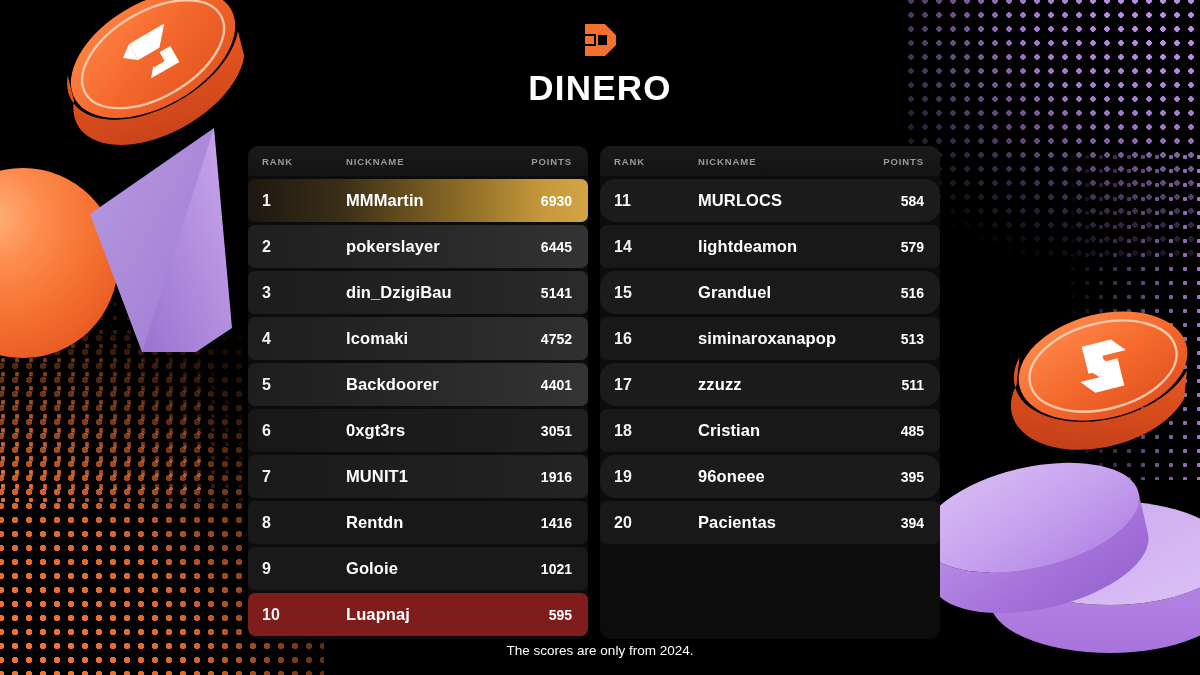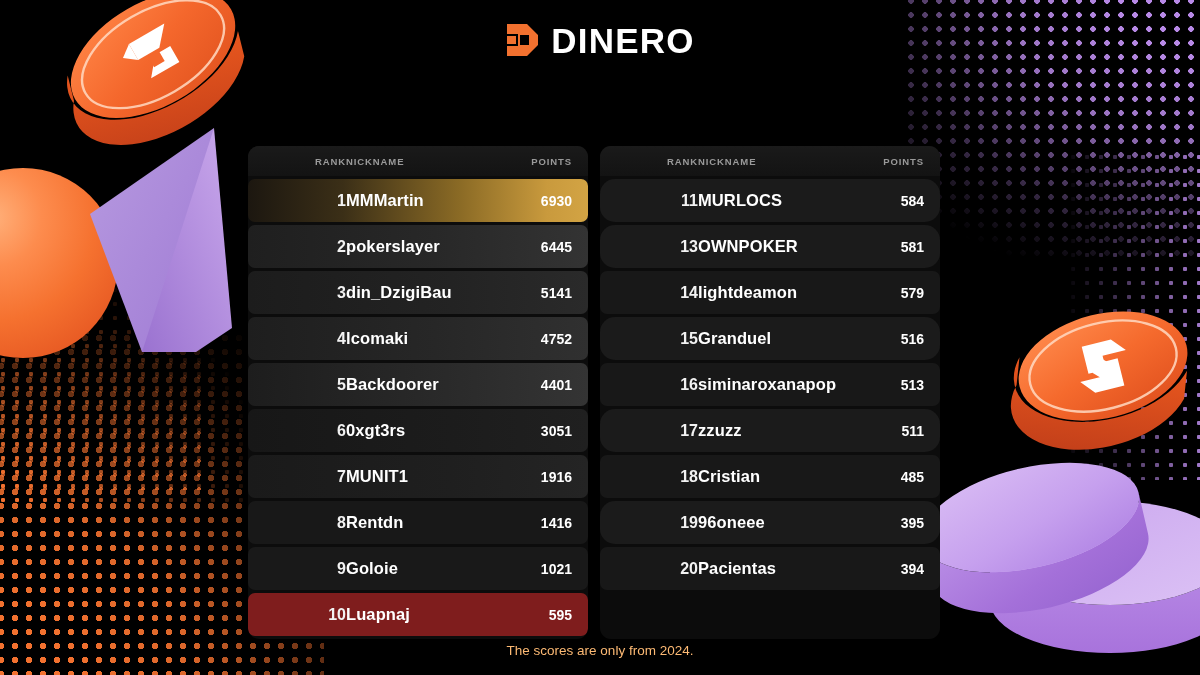--- a/index.html
+++ b/index.html
@@ -73,21 +73,21 @@
   
   .coin{ position:absolute; }
   .coin-tl{ left:60px; top:-18px; width:190px; height:160px; transform:rotate(-14deg); }
   .coin-br{ left:1012px; top:296px; width:180px; height:160px; transform:rotate(6deg); }
 
   
   .content{ position:relative; z-index:5; width:1200px; height:675px; }
 
   .brand{
     position:absolute; left:0; right:0; top:22px;
-    display:flex; align-items:center; justify-content:center; gap:12px;
+    display:flex; align-items:center; justify-content:center; gap:12px;flex-direction:column;
   }
   .brand-mark{ width:34px; height:36px; display:block; }
   .brand-name{
     color:#ffffff; font-size:35px; font-weight:700; letter-spacing:1.2px;
     line-height:1;
   }
 
   .page-title{
     position:absolute; left:0; right:0; top:76px;
     text-align:center; color:#ffffff;
@@ -109,21 +109,21 @@
 
   .thead{
     display:flex; align-items:center;
     height:30px; padding:0 16px 0 14px;
     background:linear-gradient(180deg,#1a1a1a 0%,#131313 100%);
   }
   .thead > div{
     color:#9a9a9a; font-size:9.5px; font-weight:700; letter-spacing:.9px;
   }
 
-  .col-rank{ width:84px; flex:0 0 84px;text-align:right; }
+  .col-rank{ width:84px; flex:0 0 84px; }
   .col-nick{ flex:1 1 auto; }
   .col-pts{ width:76px; flex:0 0 76px; text-align:right; }
 
   .rows{ display:flex; flex-direction:column; gap:3px; padding:3px 0 0 0; }
 
   .row{
     display:flex; align-items:center;
     height:43px; padding:0 16px 0 14px;
     background:#1b1b1b;
     border-radius:7px;
@@ -143,21 +143,21 @@
   .row.rank-7{ background:linear-gradient(90deg,#1a1a1a 0%, #1f1f1f 60%, #242424 100%); }
   .row.rank-8{ background:#181818; }
   .row.rank-9{ background:#191919; }
   .row.rank-10{ background:#7f1d1d; }
 
   .board-right .row{ background:#181818; }
   .board-right .row.alt{ background:#1b1b1b;border-radius:15px; }
 
   .footnote{
     position:absolute; left:0; right:0; top:643px;
-    text-align:center; color:#fdba74; font-size:13.5px; font-weight:400;
+    text-align:center; color:#ffffff; font-size:13.5px; font-weight:400;
   }
 </style>
 </head>
 <body>
 
 <div class="decor">
 
   <div class="dots dots-tr"></div>
   <div class="dots dots-r2"></div>
   <div class="dots dots-bl"></div>
@@ -351,25 +351,20 @@
         <div class="col-rank">RANK</div>
         <div class="col-nick">NICKNAME</div>
         <div class="col-pts">POINTS</div>
       </div>
       <div class="rows">
         <div class="row alt">
           <div class="col-rank">11</div>
           <div class="col-nick">MURLOCS</div>
           <div class="col-pts">584</div>
         </div>
-        <div class="row alt">
-          <div class="col-rank">13</div>
-          <div class="col-nick">OWNPOKER</div>
-          <div class="col-pts">581</div>
-        </div>
         <div class="row">
           <div class="col-rank">14</div>
           <div class="col-nick">lightdeamon</div>
           <div class="col-pts">579</div>
         </div>
         <div class="row alt">
           <div class="col-rank">15</div>
           <div class="col-nick">Granduel</div>
           <div class="col-pts">516</div>
         </div>

